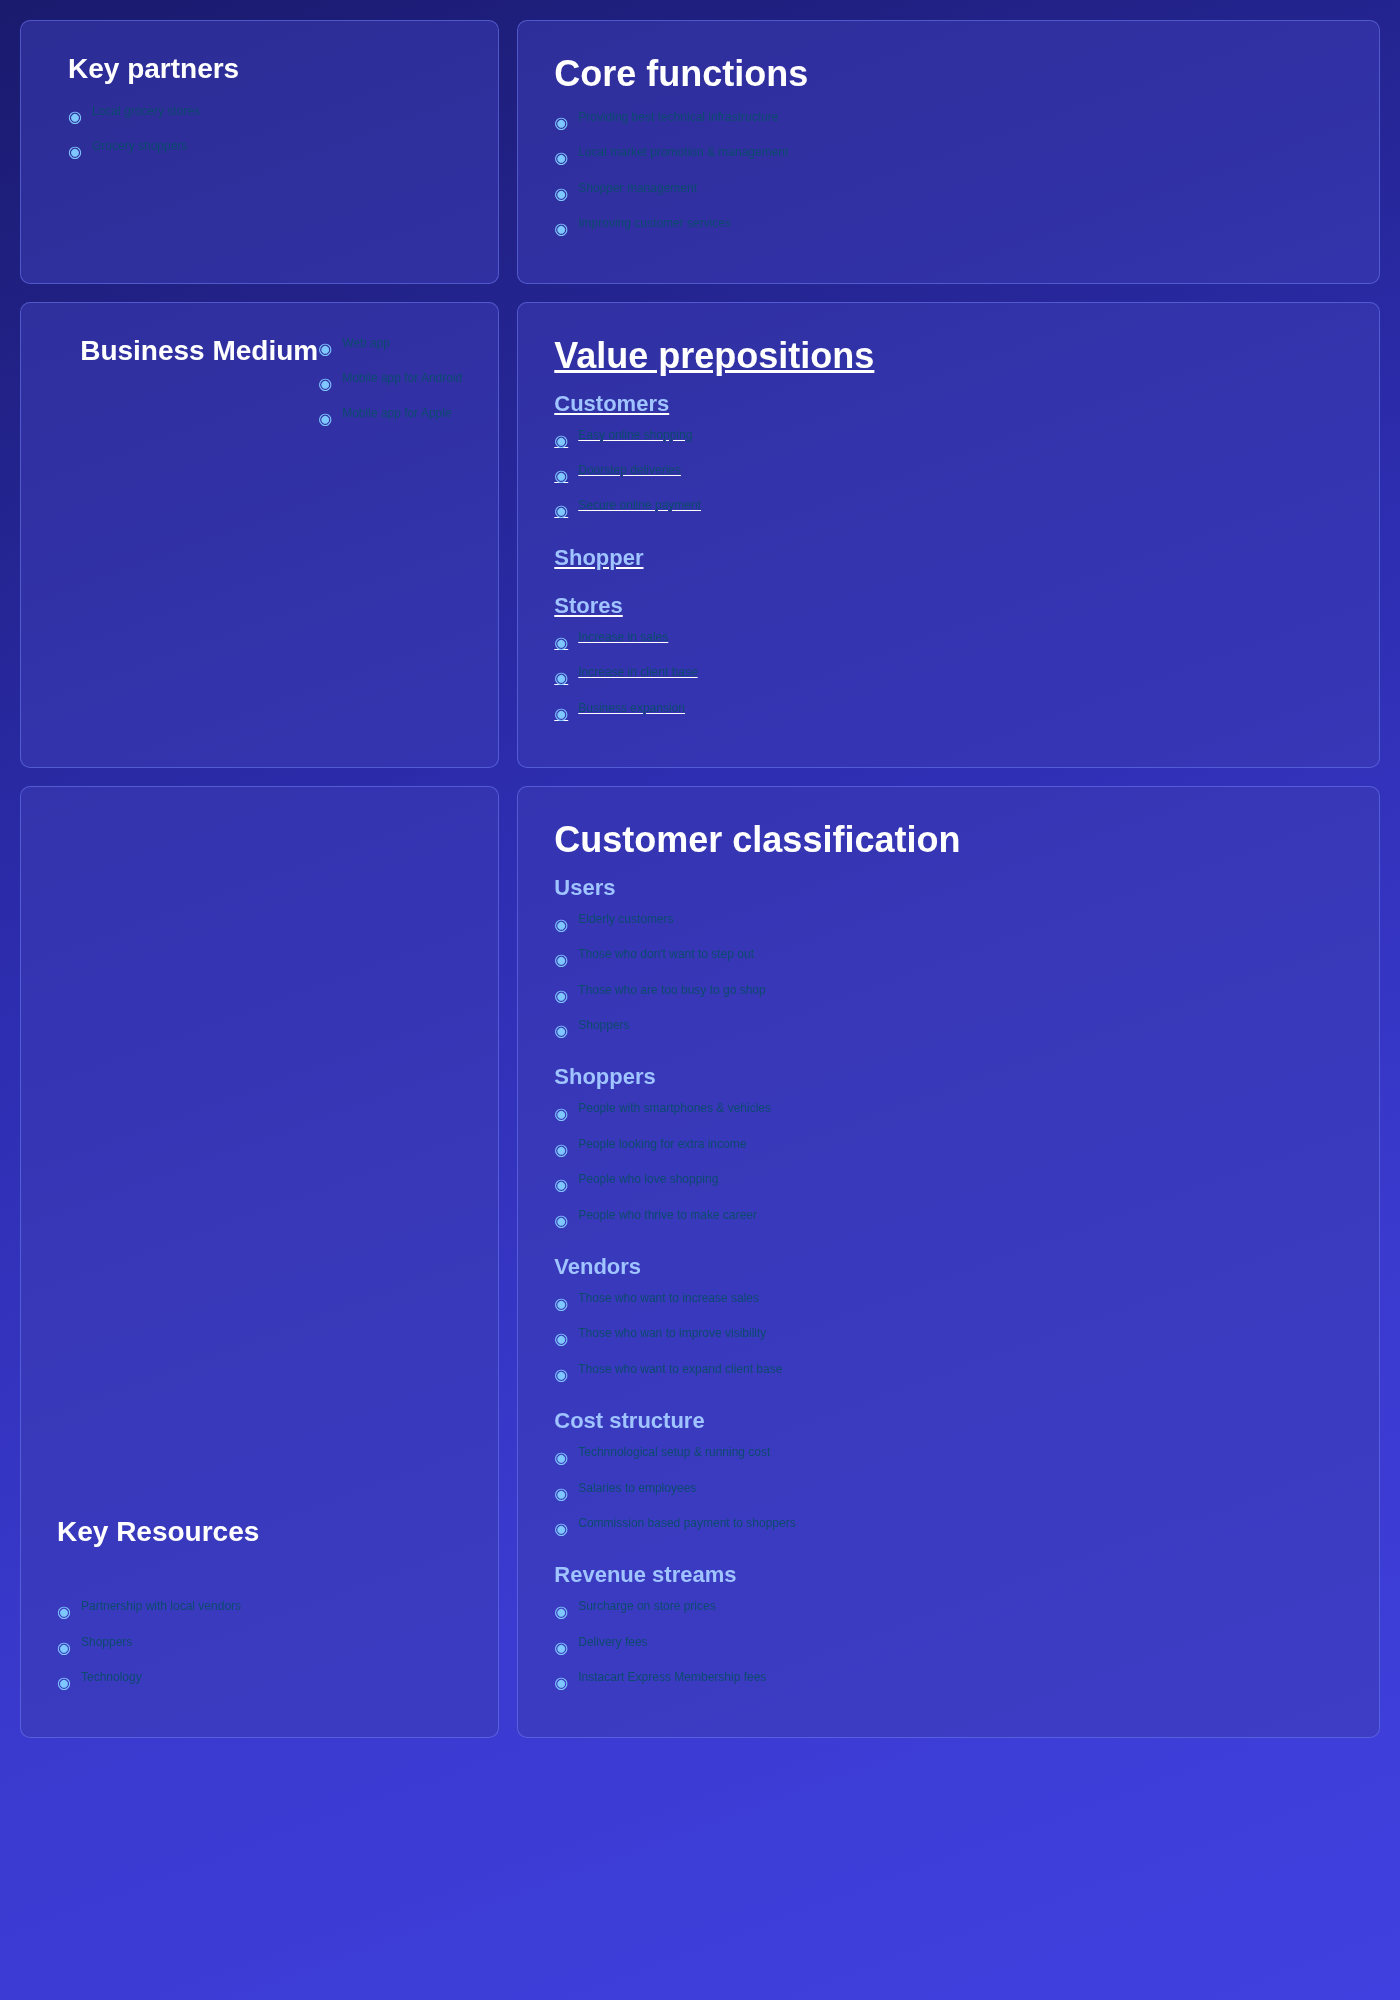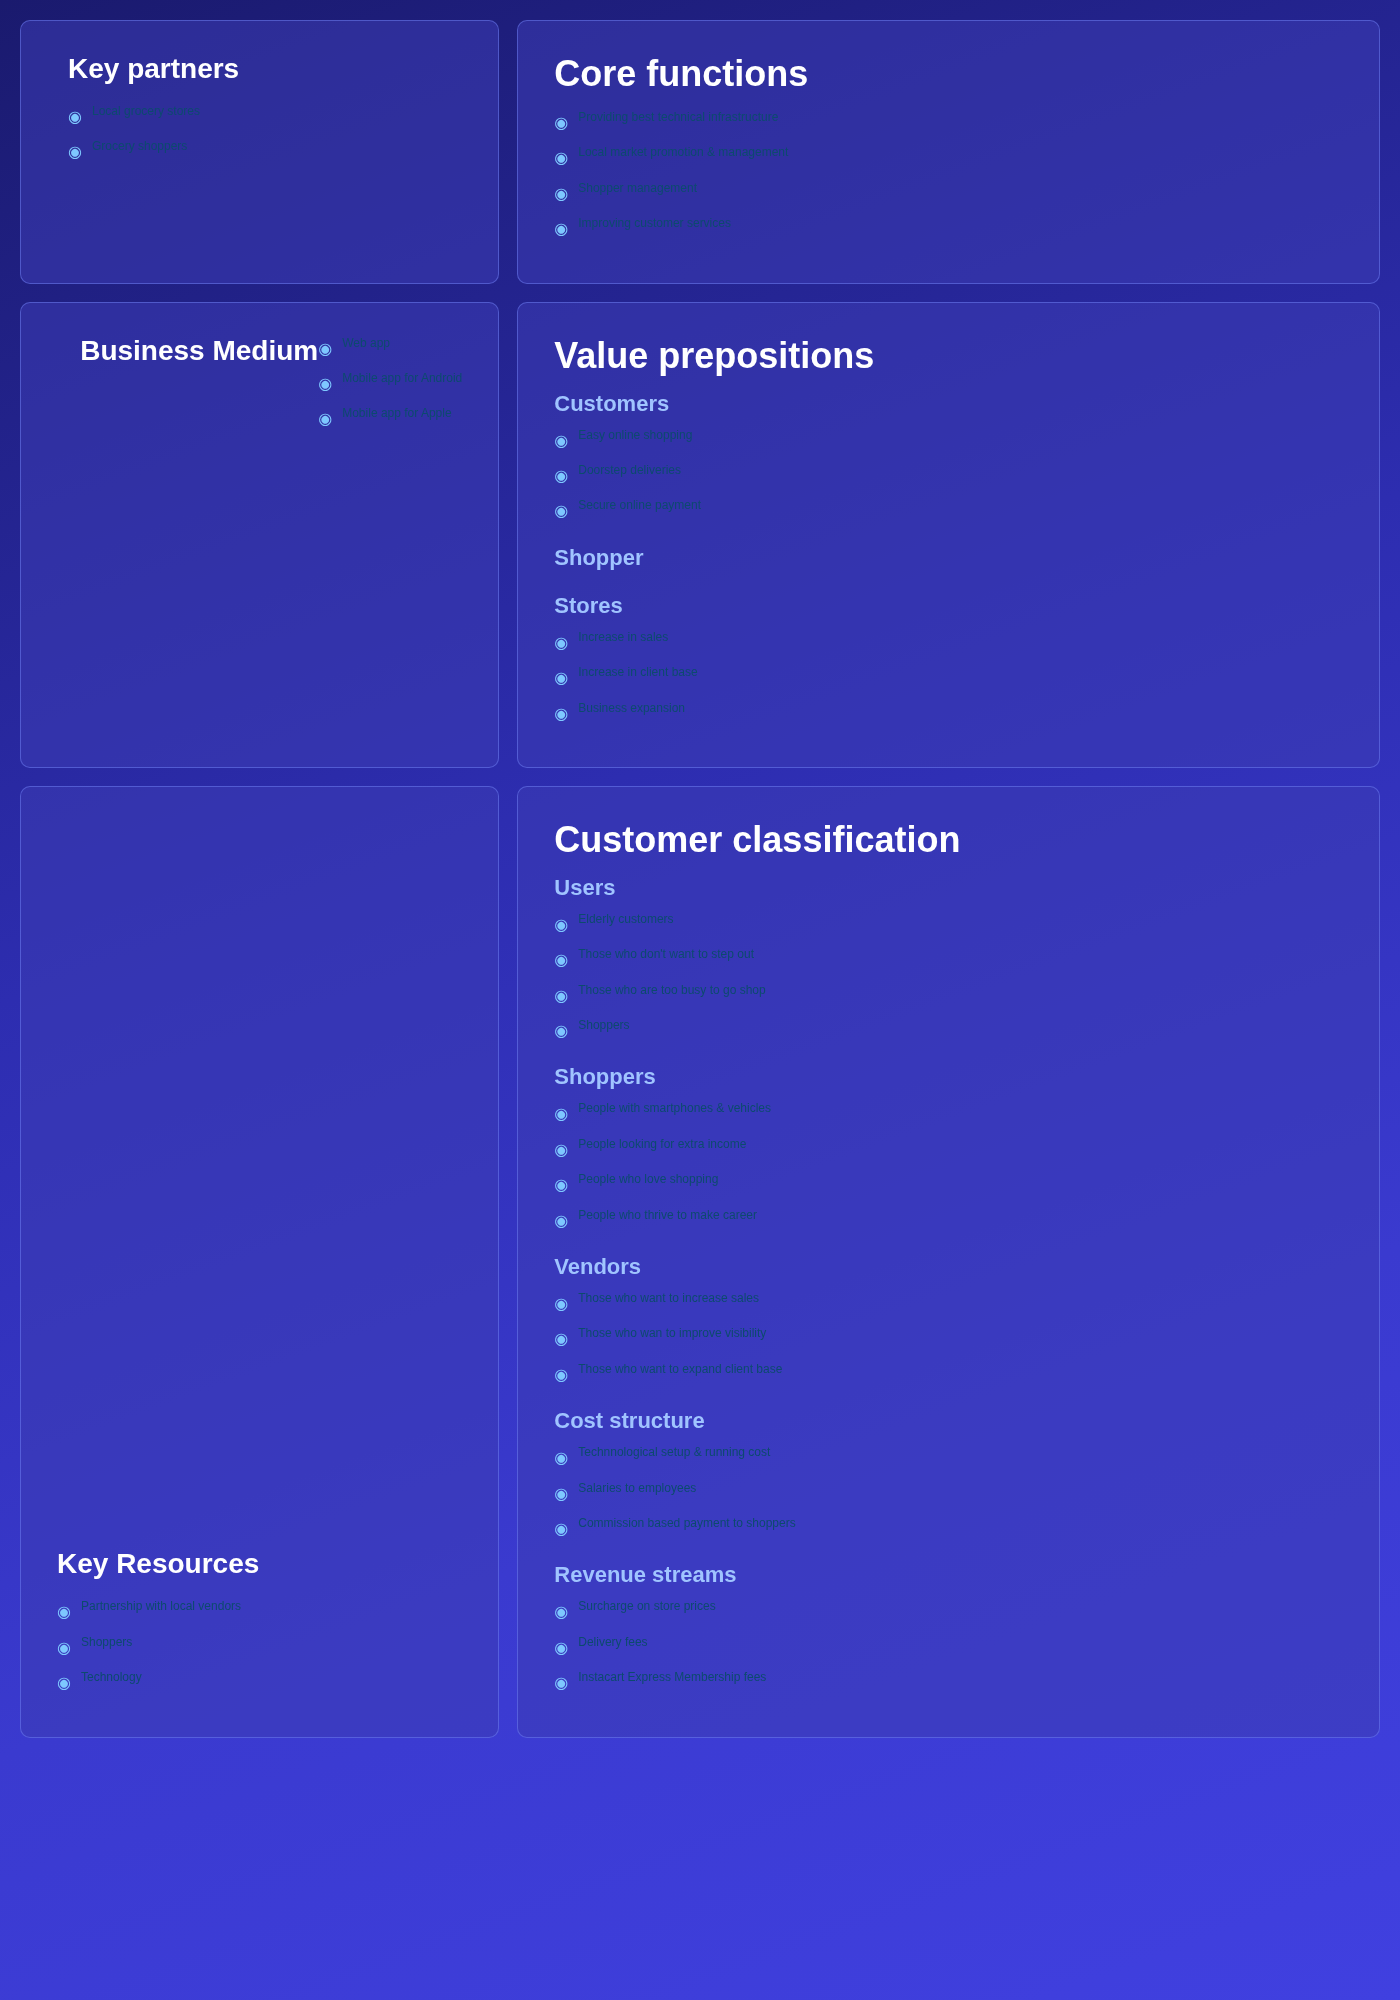--- a/index.html
+++ b/index.html
@@ -89,29 +89,31 @@
       grid-row: 2;
       display: flex;
       flex-direction: row;
       justify-content: flex-end;
     }
 
     
     .value-prepositions {
       grid-column: 2;
       grid-row: 2;
+      text-decoration: underline;
     }
 
     
     .key-resources {
       grid-column: 1;
       grid-row: 3;
       display: flex;
       flex-direction: column;
       justify-content: flex-end;
+      gap: 32px;
     }
 
     
     .customer-classification {
       grid-column: 2;
       grid-row: 3;
     }
 
     .big-title {
       font-size: 36px;

